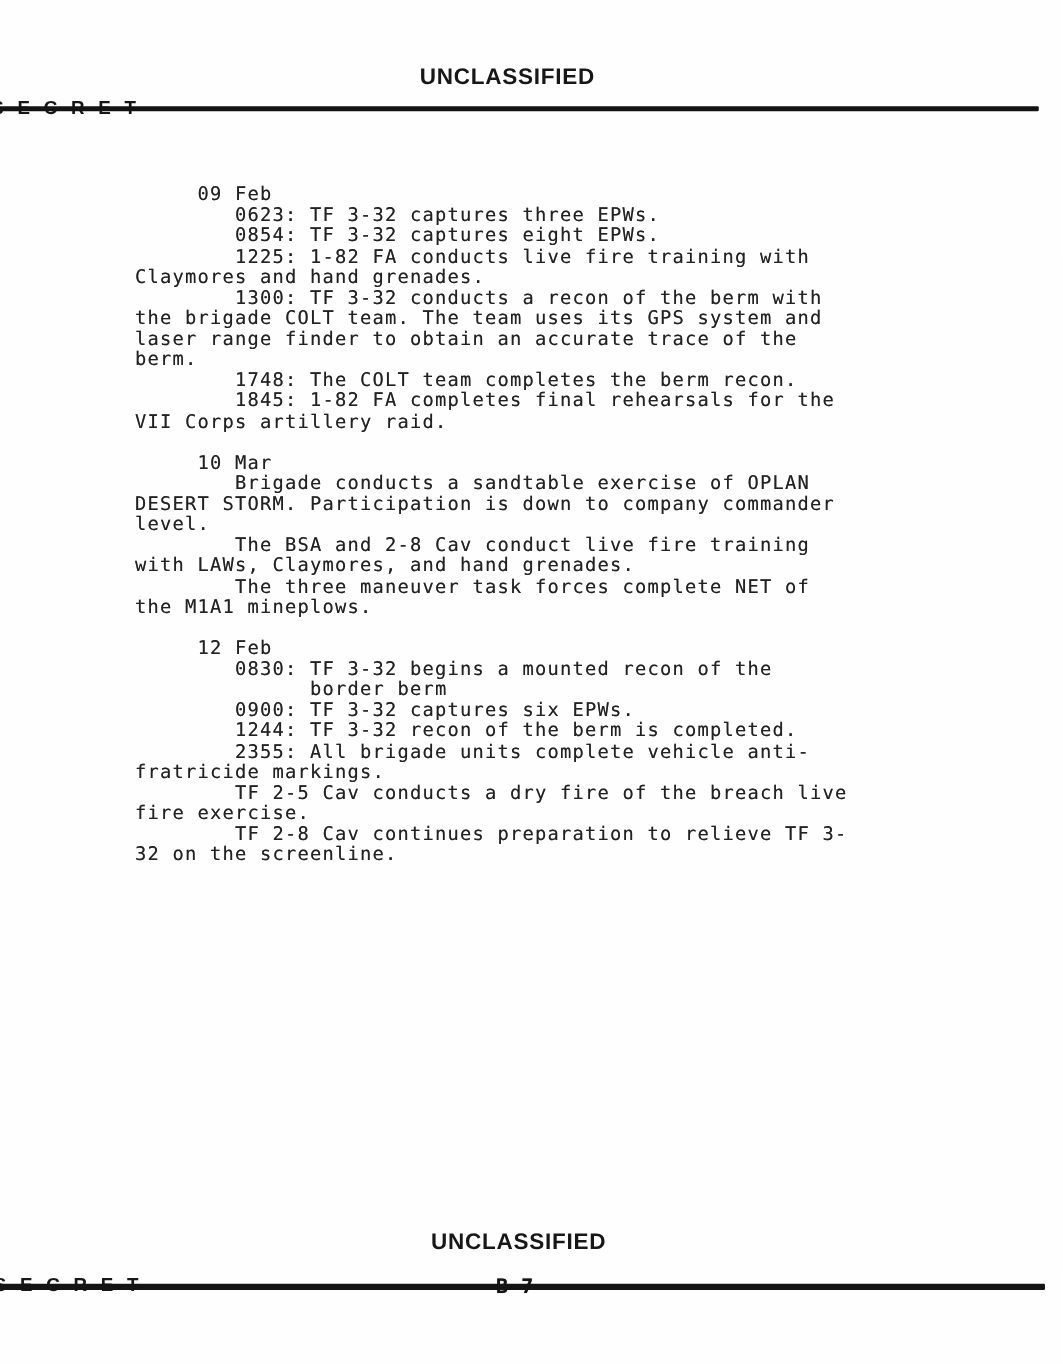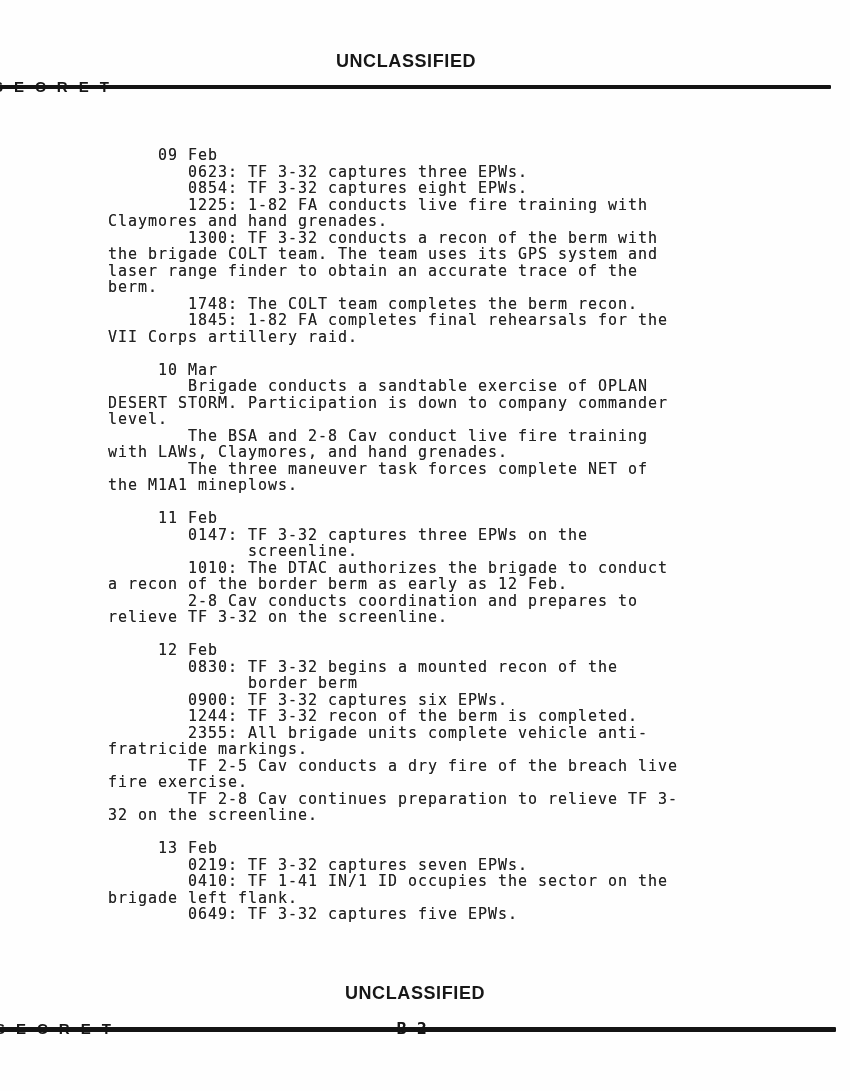--- a/index.html
+++ b/index.html
@@ -104,46 +104,34 @@
 
       <pre class="section">     10 Mar
         Brigade conducts a sandtable exercise of OPLAN
 DESERT STORM. Participation is down to company commander
 level.
         The BSA and 2-8 Cav conduct live fire training
 with LAWs, Claymores, and hand grenades.
         The three maneuver task forces complete NET of
 the M1A1 mineplows.</pre>
 
-      <pre class="section">     11 Feb
-        0147: TF 3-32 captures three EPWs on the
-              screenline.
-        1010: The DTAC authorizes the brigade to conduct
-a recon of the border berm as early as 12 Feb.
-        2-8 Cav conducts coordination and prepares to
-relieve TF 3-32 on the screenline.</pre>
 
       <pre class="section">     12 Feb
         0830: TF 3-32 begins a mounted recon of the
               border berm
         0900: TF 3-32 captures six EPWs.
         1244: TF 3-32 recon of the berm is completed.
         2355: All brigade units complete vehicle anti-
 fratricide markings.
         TF 2-5 Cav conducts a dry fire of the breach live
 fire exercise.
         TF 2-8 Cav continues preparation to relieve TF 3-
 32 on the screenline.</pre>
 
-      <pre class="section">     13 Feb
-        0219: TF 3-32 captures seven EPWs.
-        0410: TF 1-41 IN/1 ID occupies the sector on the
-brigade left flank.
-        0649: TF 3-32 captures five EPWs.</pre>
     </div>
 
   <div class="classification unclass unclass-bot">UNCLASSIFIED</div>
 
   <div class="classification secret secret-bot struck thick">SECRET</div>
 
-  <div class="page-number">B-2</div>
+  <div class="page-number">B-7</div>
 
 </div>
 
 </body></html>

